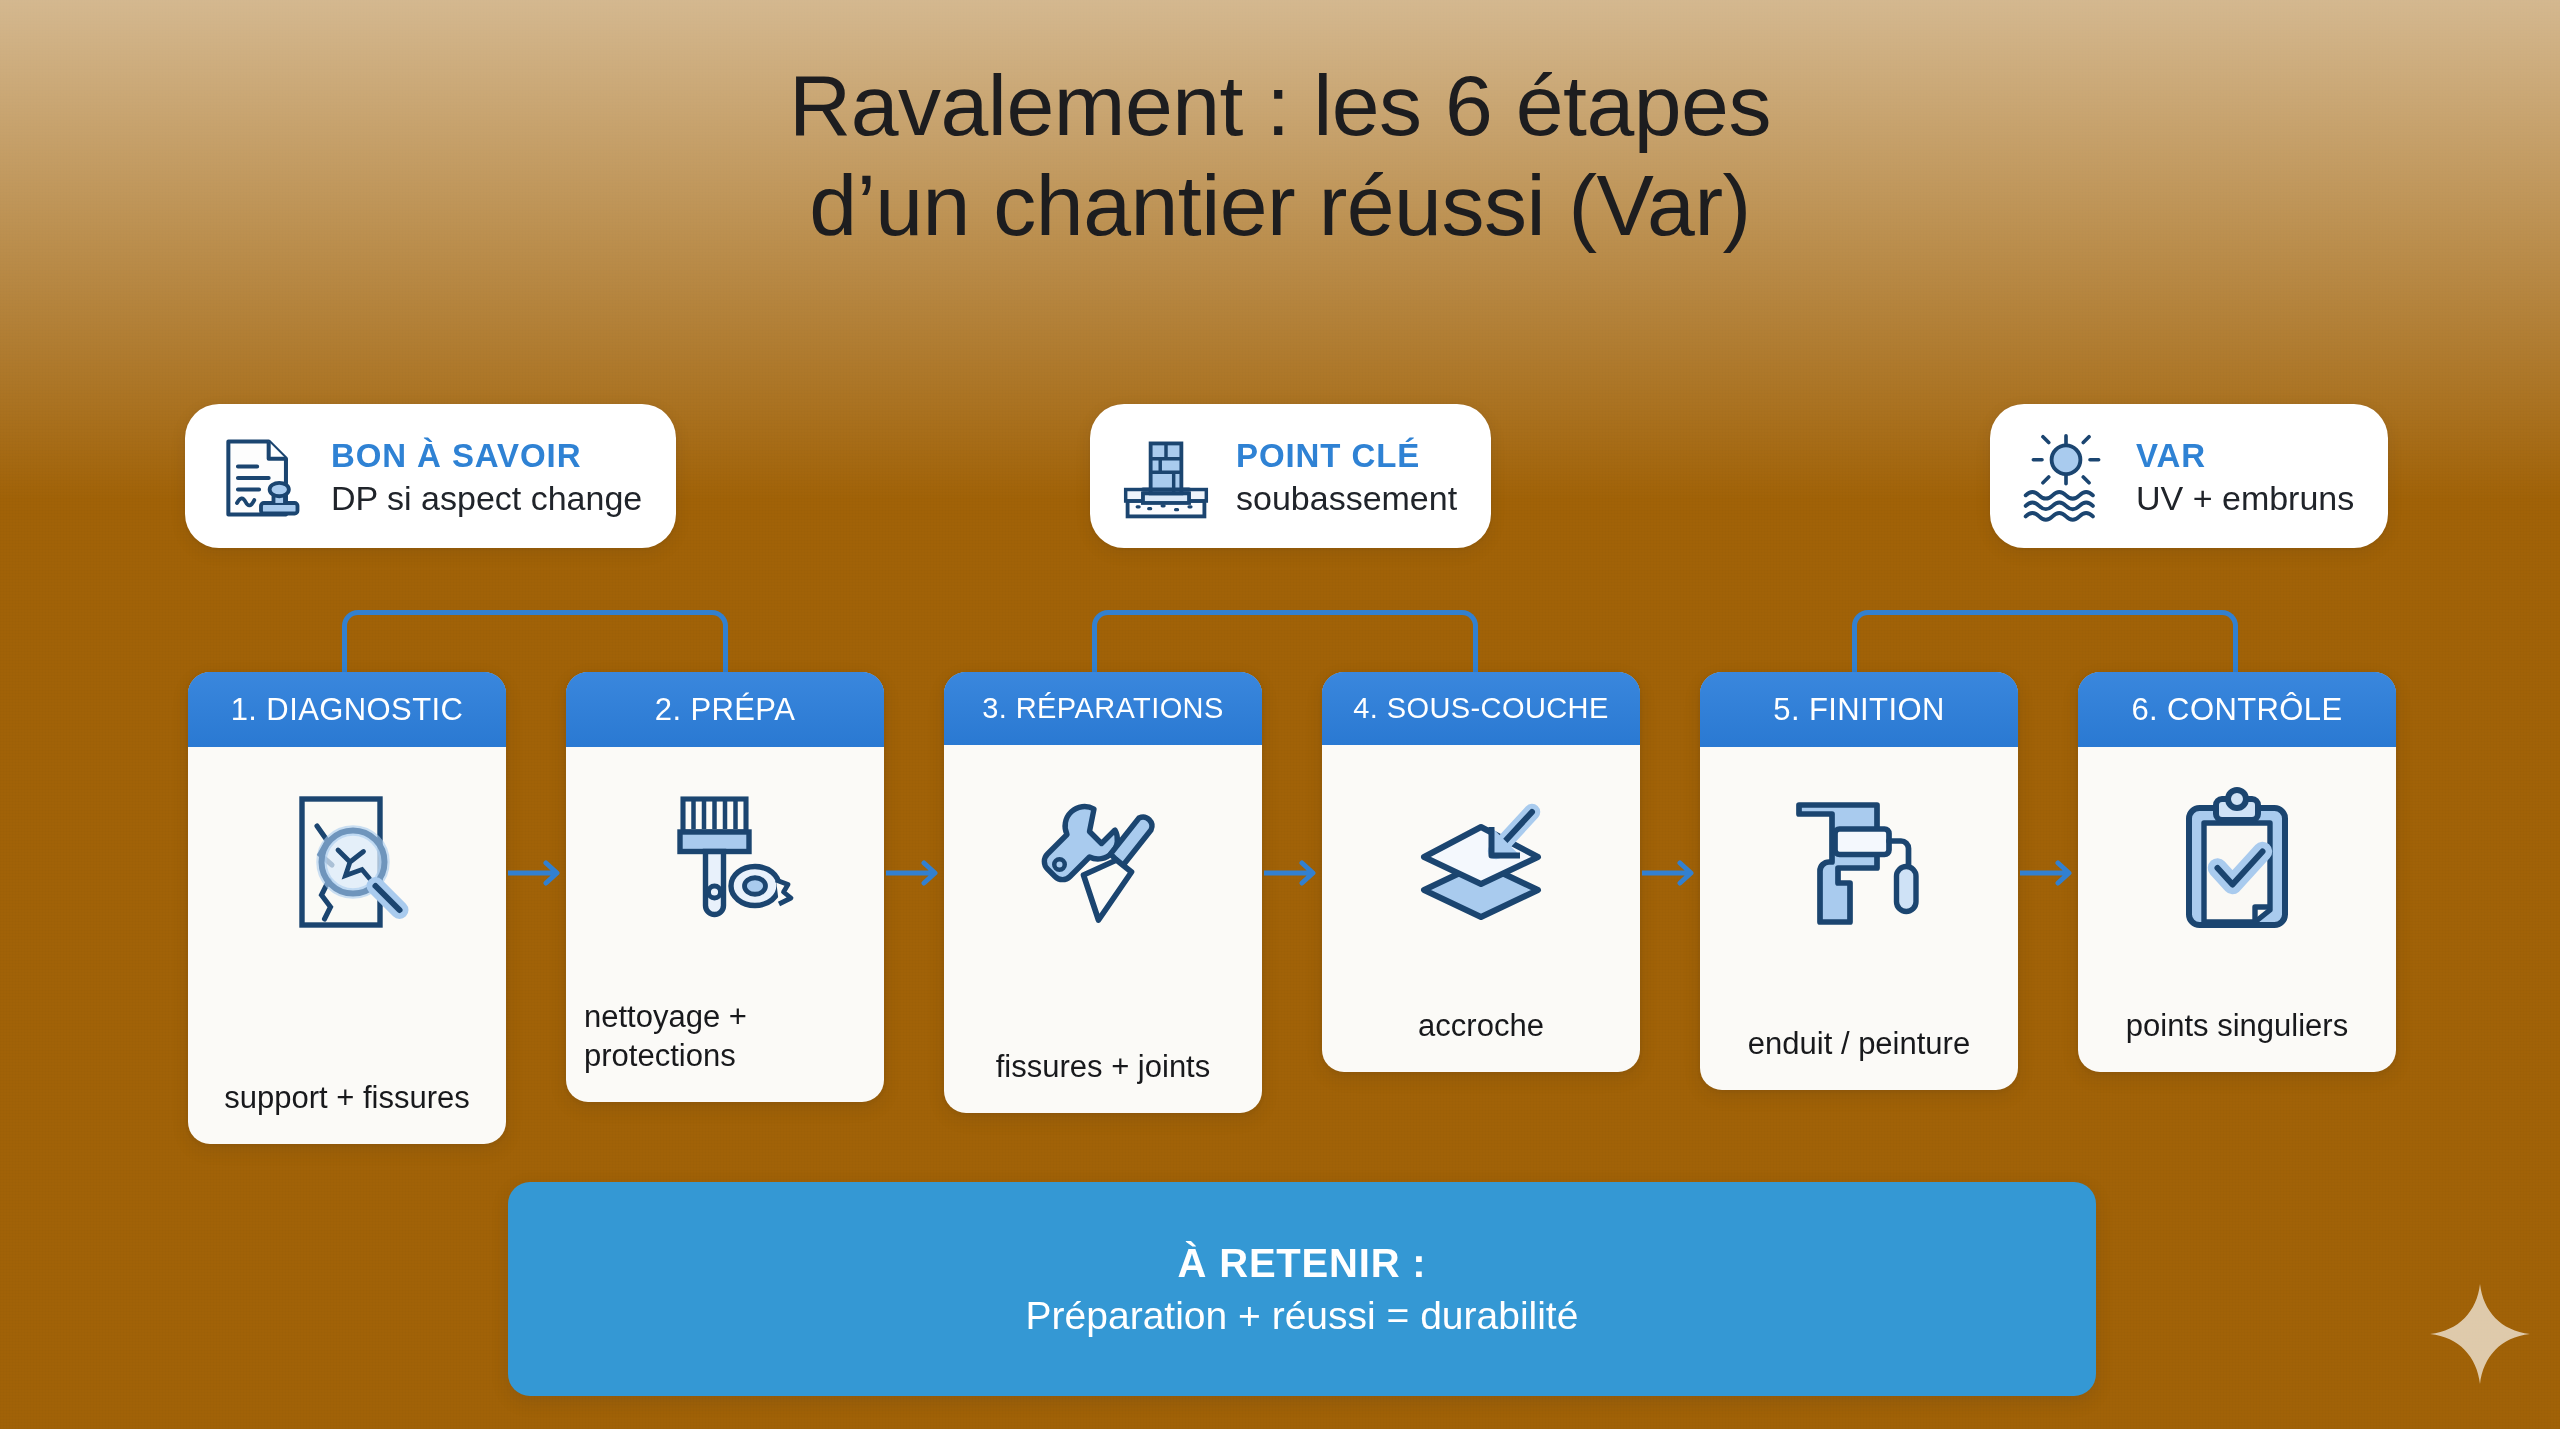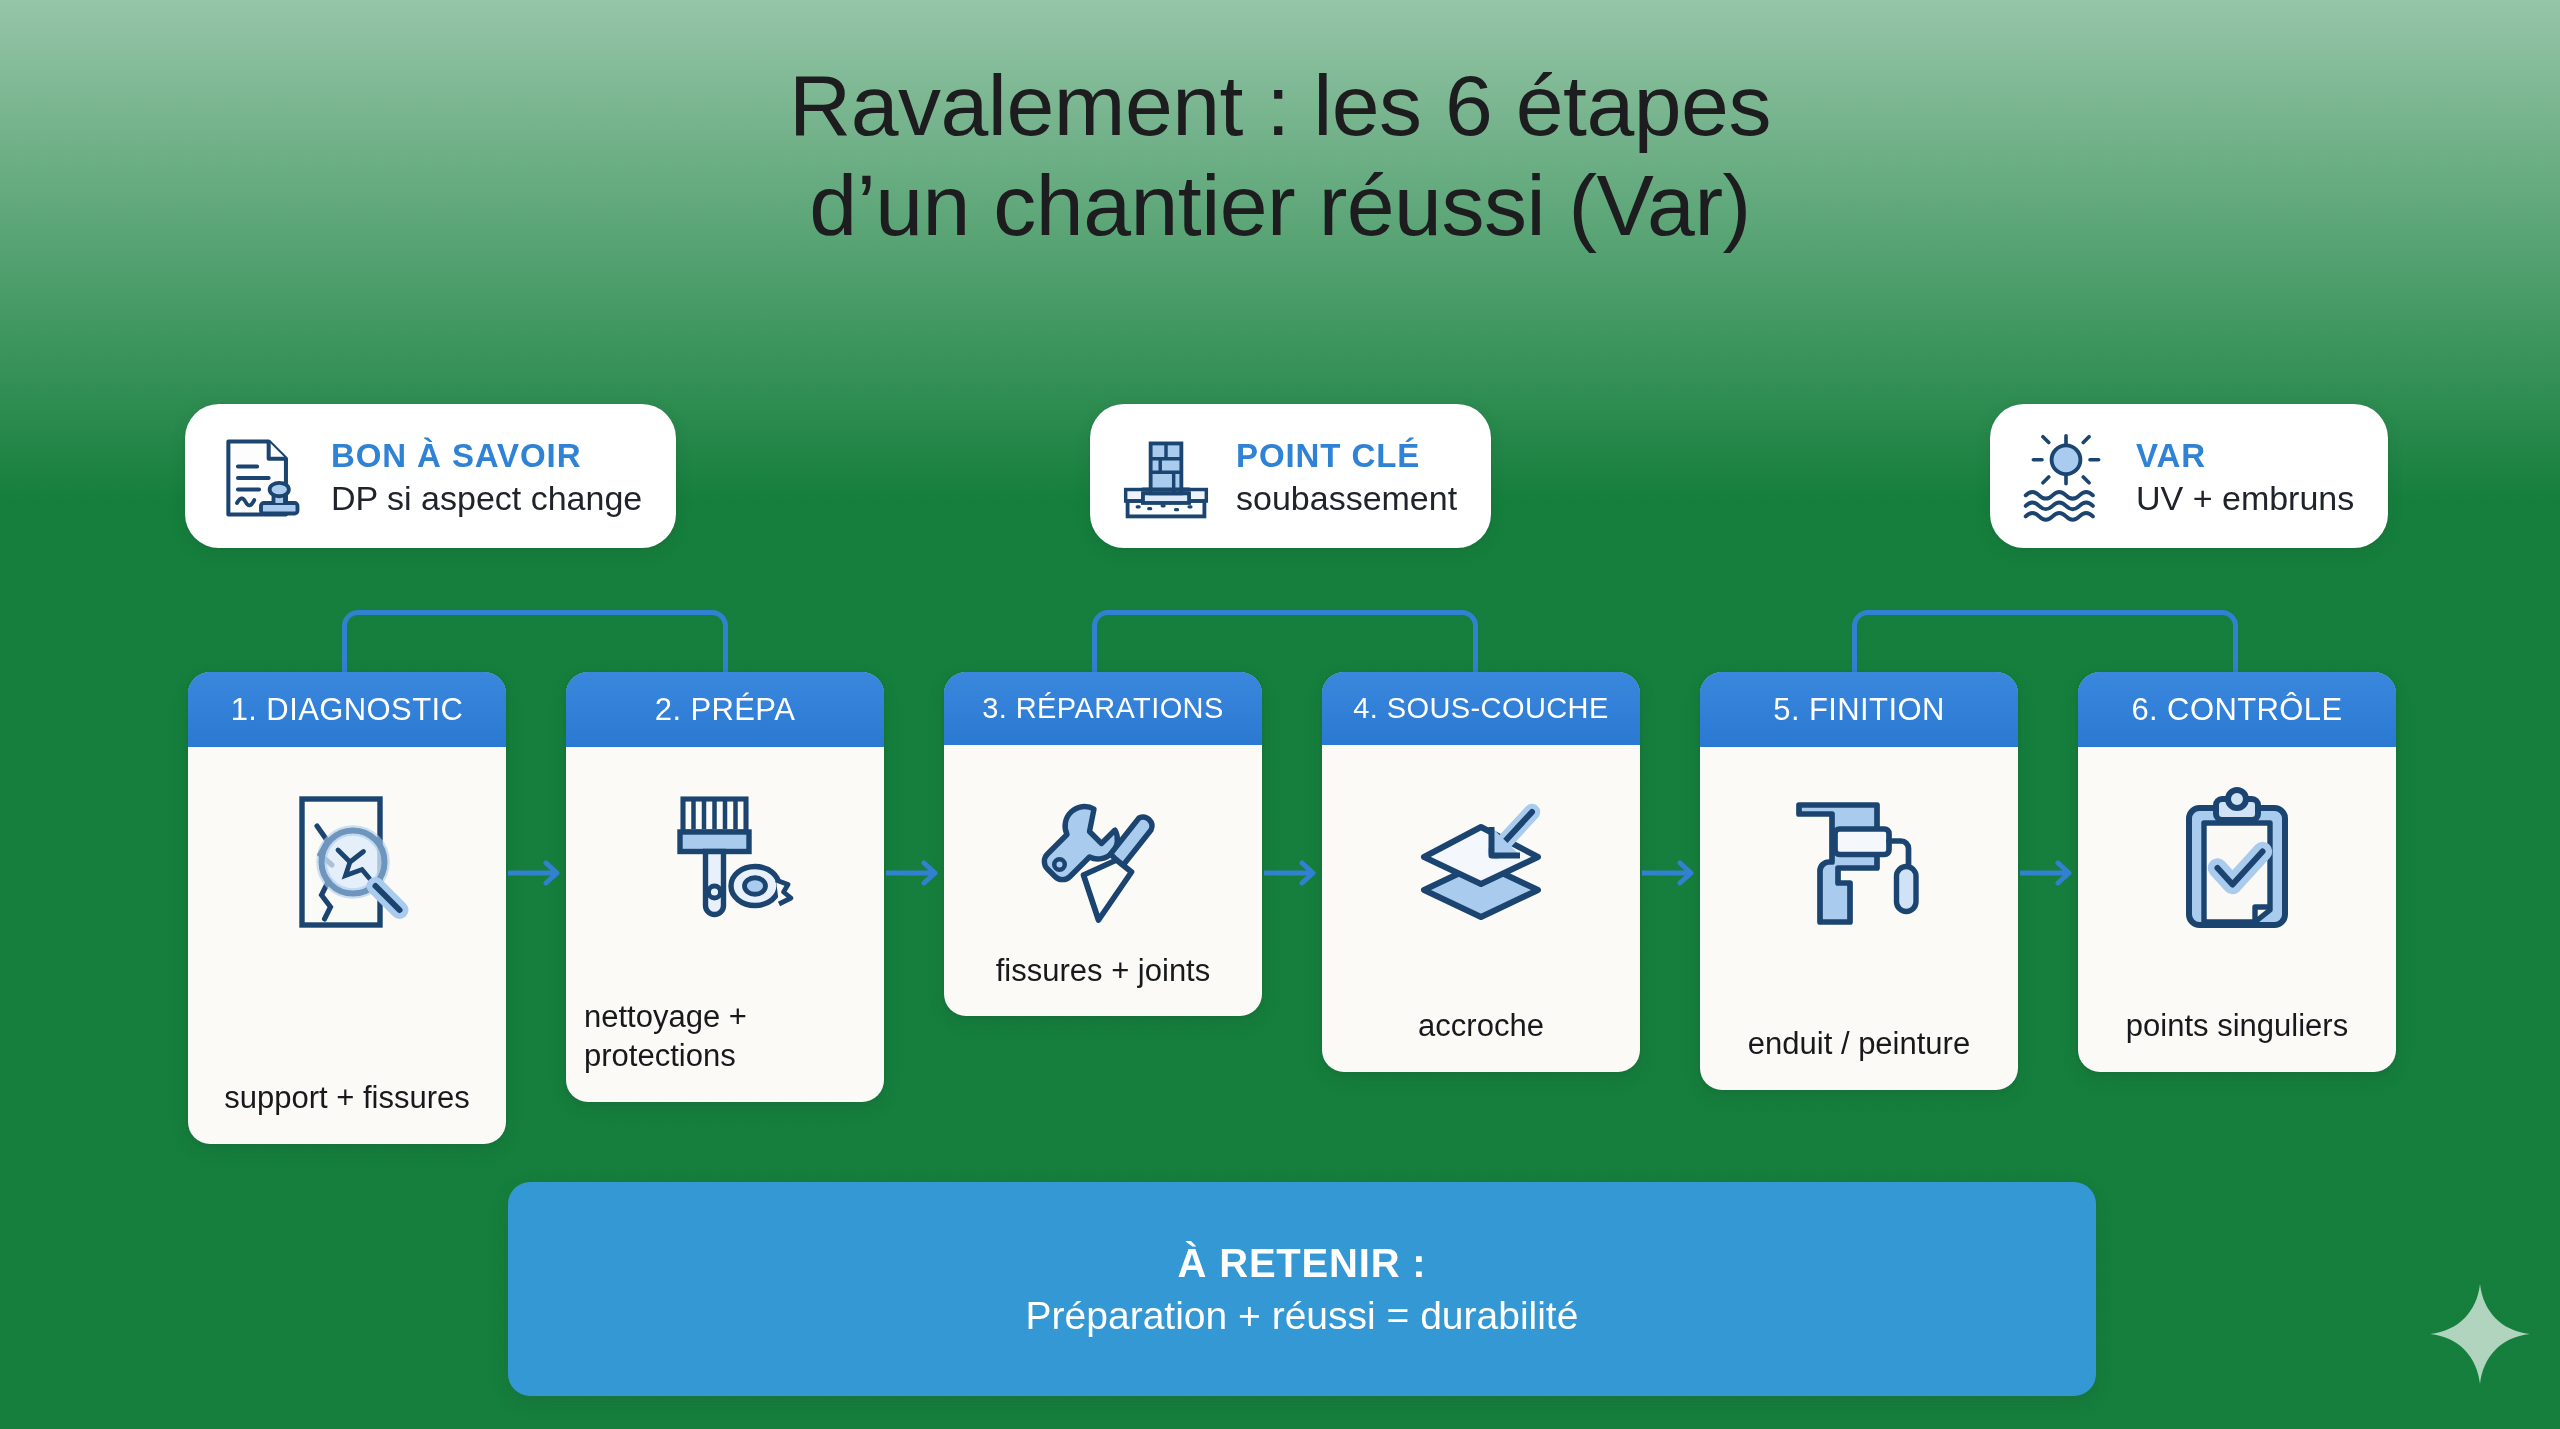--- a/index.html
+++ b/index.html
@@ -5,21 +5,21 @@
 <style>
   html, body {
     margin: 0;
     padding: 0;
     background: #f2f1ec;
   }
   #stage {
     position: relative;
     width: 2560px;
     height: 1429px;
-    background: #15803d;
+    background: #a16207;
     overflow: hidden;
     font-family: "Liberation Sans", "DejaVu Sans", sans-serif;
     -webkit-font-smoothing: antialiased;
   }
 
   
   #stage::before {
     content: "";
     position: absolute;
     inset: 0;
@@ -273,21 +273,21 @@
           <circle cx="43" cy="70" r="4" fill="none" stroke="#1b4570" stroke-width="3.2"></circle>
           <ellipse cx="70" cy="66" rx="16" ry="13" fill="#e8f1fb" stroke="#1b4570" stroke-width="3.6"></ellipse>
           <ellipse cx="70" cy="66" rx="7" ry="5.5" fill="#a9cbee" stroke="#1b4570" stroke-width="3.2"></ellipse>
           <path d="M84 62l8 3-3 5 5 4-8 4" fill="#fbfbf8" stroke="#1b4570" stroke-width="3.2" stroke-linejoin="round"></path>
         </svg>
       </span>
       <div class="card-caption">nettoyage + protections</div>
     </div>
   </div>
 
-  <div class="card wide" id="card-2" style="left: 944px; top: 672px; height: 344px;">
+  <div class="card wide" id="card-2" style="left: 944px; top: 672px; height: 441px;">
     <div class="card-header">3. RÉPARATIONS</div>
     <div class="card-body">
       <span class="card-icon">
         <svg viewBox="0 0 100 100" width="150" height="150" fill="none">
           <path d="M44 16a13 13 0 00-18 17L13 46a7 7 0 000 10l5 5a7 7 0 0010 0l13-13a13 13 0 0017-18l-9 9-8-8z" fill="#a9cbee" stroke="#1b4570" stroke-width="3.6" stroke-linejoin="round"></path>
           <circle cx="21" cy="53" r="3.5" fill="none" stroke="#1b4570" stroke-width="3"></circle>
           <path d="M74 22a6 6 0 018 8L63 54l-8-8z" fill="#a9cbee" stroke="#1b4570" stroke-width="3.6" stroke-linejoin="round"></path>
           <path d="M59 50L37 60l10 30 22-32z" fill="#fbfbf8" stroke="#1b4570" stroke-width="3.8" stroke-linejoin="round"></path>
         </svg>
       </span>

